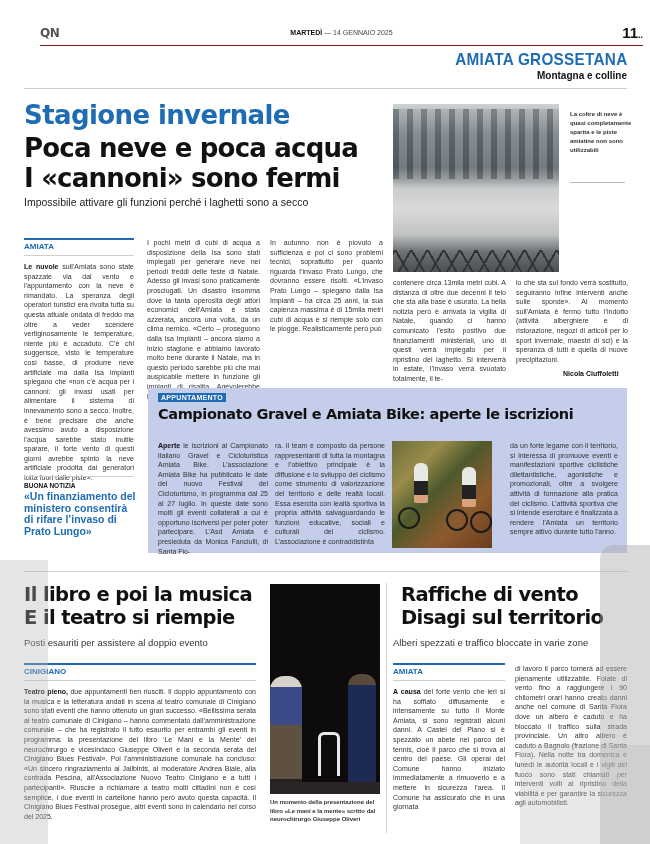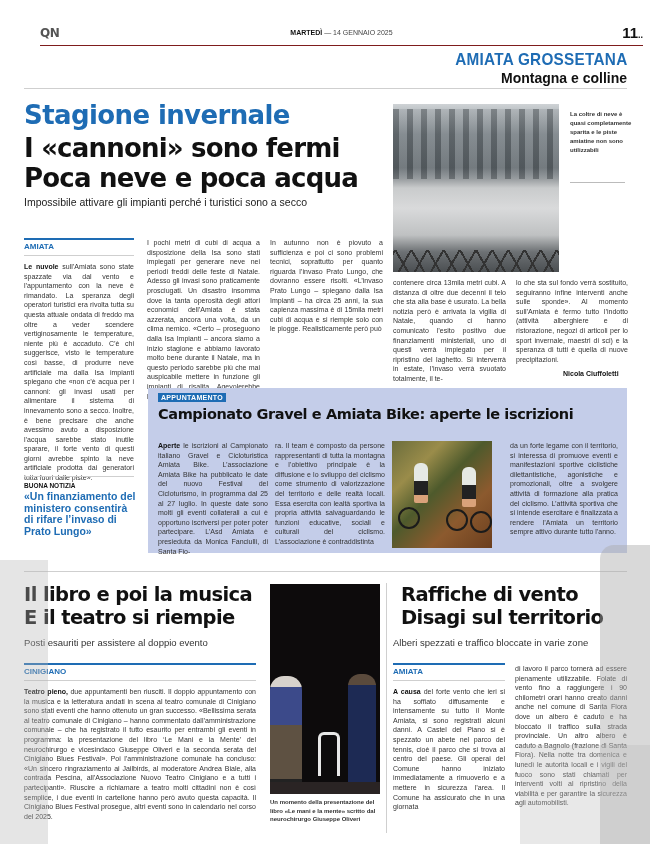--- a/index.html
+++ b/index.html
@@ -13,21 +13,21 @@
 
   
   .masthead { position: absolute; left: 40px; top: 24px; width: 603px; height: 22px; border-bottom: 1px solid #7f1d1d; }
   .logo { position: absolute; left: 0; top: 2px; font-family: "DejaVu Sans", sans-serif; font-weight: bold; font-size: 12px; color: #555; letter-spacing: -0.5px; }
   .dateline { position: absolute; left: 0; right: 0; top: 5px; text-align: center; font-size: 7px; color: #444; }
   .dateline b { font-weight: bold; color: #111; }
   .pagenum { position: absolute; right: 0; top: 0; font-weight: bold; font-size: 15px; color: #111; }
   .pagenum small { font-size: 9px; }
 
   .section-title { position: absolute; right: 23px; top: 50px; font-family: "Liberation Sans", sans-serif; font-weight: bold; font-size: 17px; color: #1e6cb4; letter-spacing: 0.3px; transform: scaleX(0.9); transform-origin: right; }
-  .section-sub { position: absolute; right: 23px; top: 70px; font-weight: bold; font-size: 14px; color: #111; }
+  .section-sub { position: absolute; right: 23px; top: 70px; font-weight: bold; font-size: 10px; color: #111; }
   .rule { position: absolute; height: 1px; background: #cfcfcf; }
 
   
   .kicker { position: absolute; left: 24px; top: 100px; font-family: "DejaVu Sans", sans-serif; font-weight: bold; font-size: 26px; color: #1e6cb4; letter-spacing: -0.6px; }
   .headline { position: absolute; left: 24px; top: 133px; font-family: "DejaVu Sans", sans-serif; font-weight: bold; font-size: 26px; line-height: 30px; color: #111; letter-spacing: -0.8px; }
   .deck { position: absolute; left: 24px; top: 196px; font-size: 10.5px; line-height: 13px; color: #222; }
 
   .photo1 { position: absolute; left: 393px; top: 104px; width: 166px; height: 168px;
     background: linear-gradient(180deg, #cfd3d6 0%, #7b8388 18%, #5d6469 38%, #c9cbcc 50%, #d9dadb 62%, #bfc1c2 78%, #6d7174 88%, #4b4f52 100%); overflow: hidden; }
   .photo1 .trees { position: absolute; left: 0; top: 5px; width: 166px; height: 70px; background: repeating-linear-gradient(90deg, rgba(70,76,80,0.55) 0 6px, rgba(150,156,160,0.4) 6px 14px); }
@@ -78,25 +78,25 @@
     <span>11</span><small>..</small>
   </div>
 </div>
 
 <div class="section-title">AMIATA GROSSETANA</div>
 <div class="section-sub">Montagna e colline</div>
 <div class="rule" style="left:24px; top:88px; width:603px;"></div>
 
 <div class="kicker">Stagione invernale</div>
 <div class="headline">
+  <div>Poca neve e poca acqua</div>
   <div>I «cannoni» sono fermi</div>
-  <div>Poca neve e poca acqua</div>
 </div>
 <div class="deck">
-  <div>Impossibile attivare gli impianti perché i turistici sono a secco</div>
+  <div>Impossibile attivare gli funzioni perché i laghetti sono a secco</div>
 </div>
 
 <div class="photo1">
   <div class="trees"></div>
   <div class="fence"></div>
 </div>
 <div class="caption1">La coltre di neve è quasi completamente sparita e le piste amiatine non sono utilizzabili</div>
 <div class="caption1-rule"></div>
 
 <div class="tagbar-top" style="left:24px; top:238px; width:110px;"></div>

